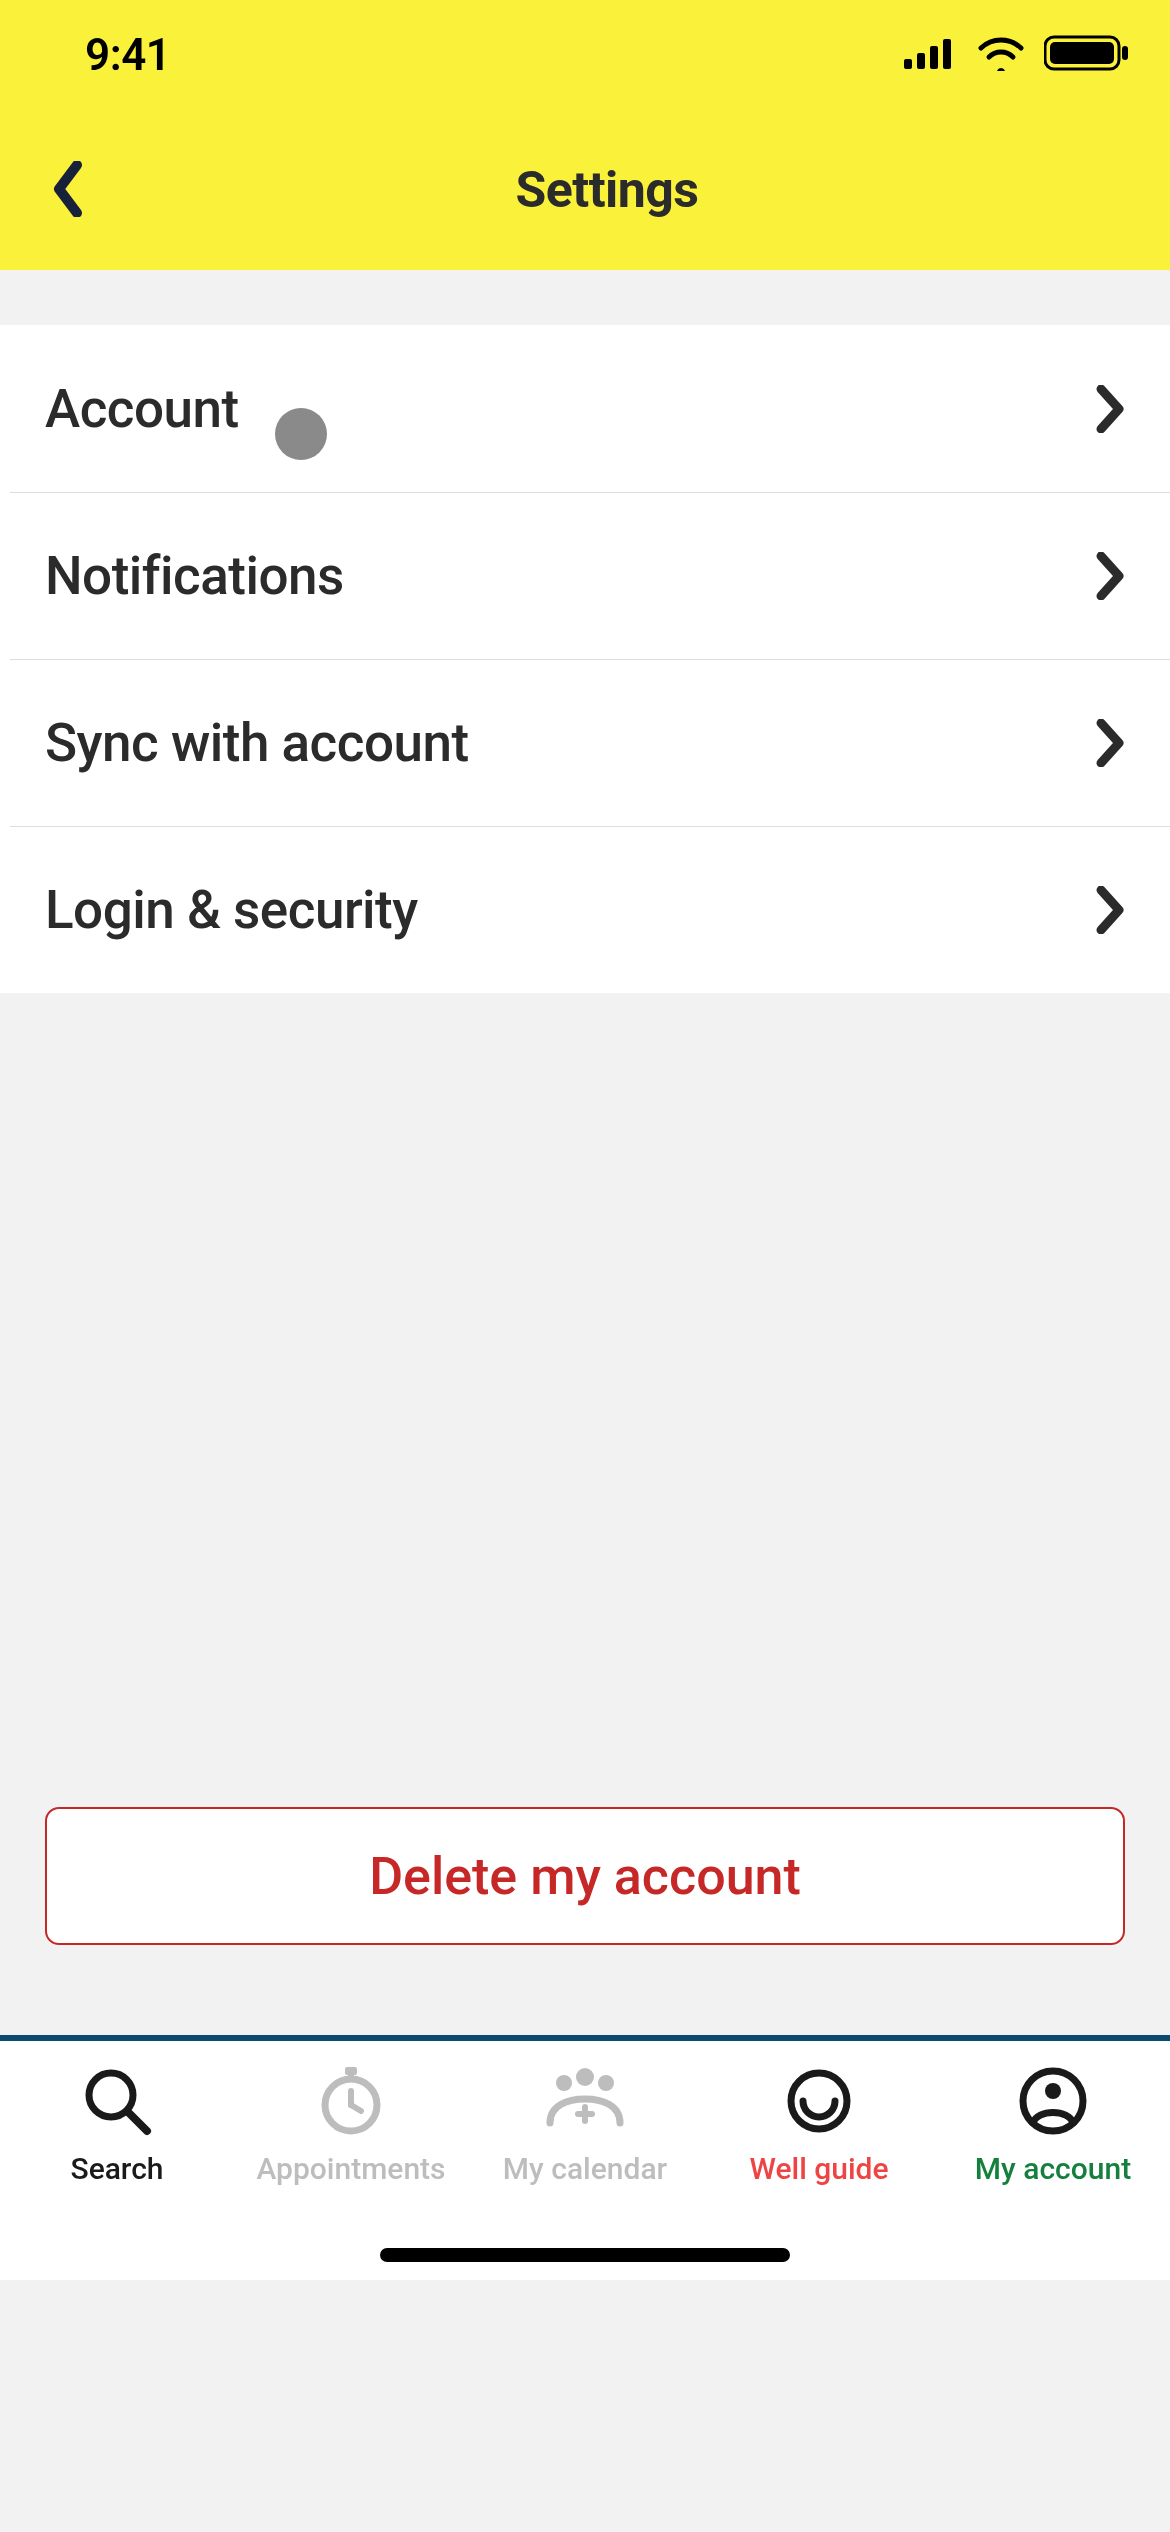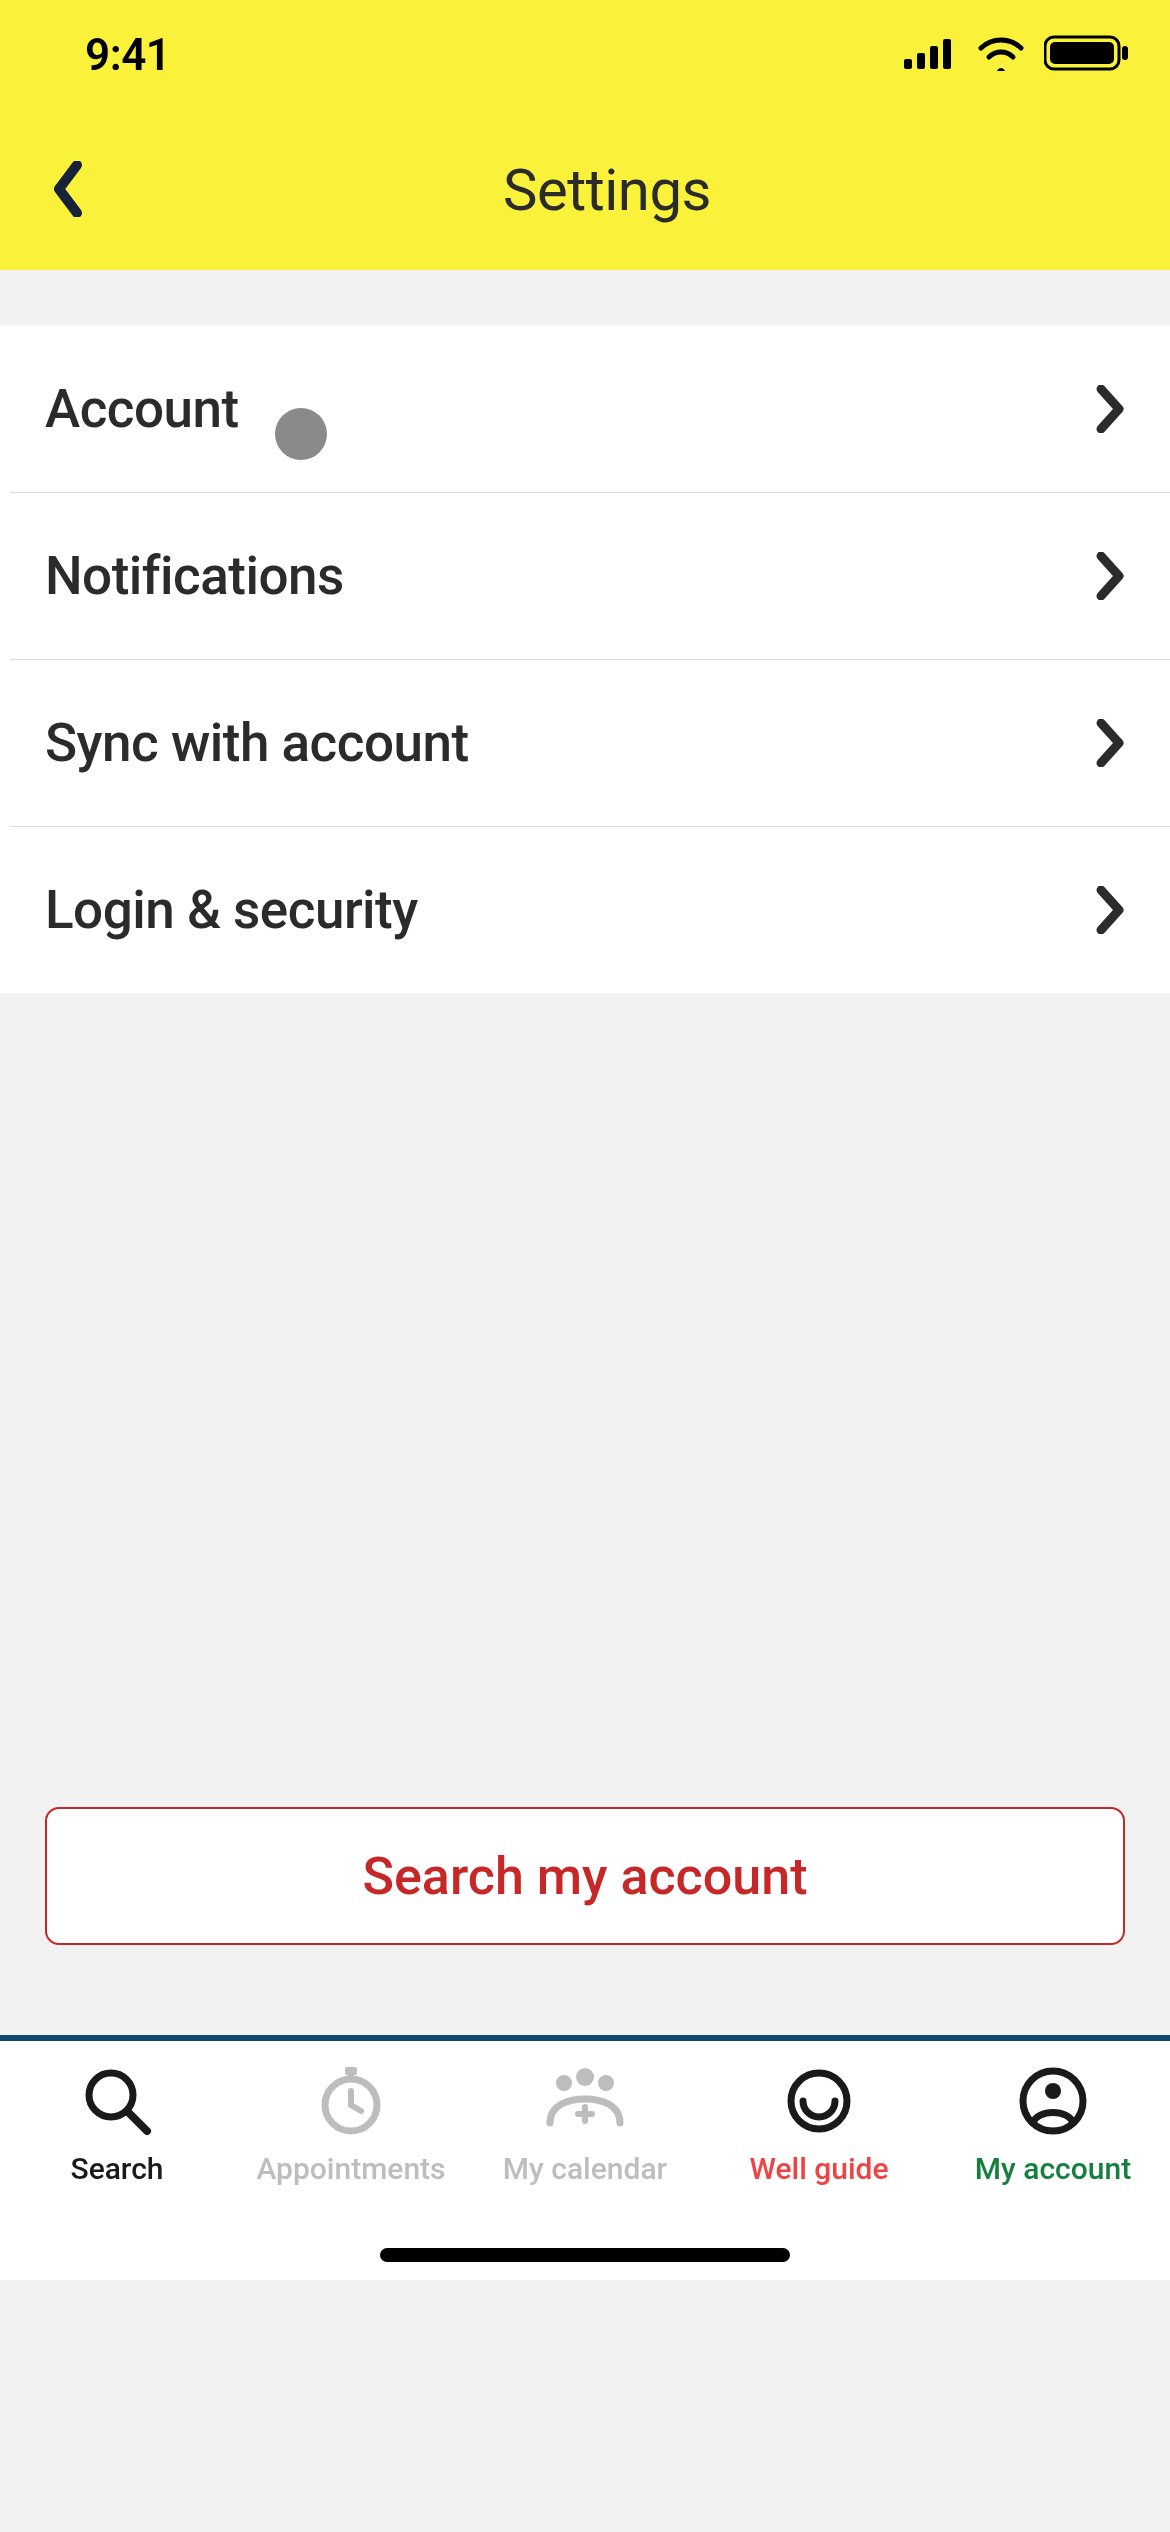--- a/index.html
+++ b/index.html
@@ -70,22 +70,22 @@
       height: 80px;
       display: flex;
       align-items: center;
       justify-content: center;
       background: none;
       border: none;
       cursor: pointer;
     }
 
     .page-title {
-      font-size: 58px;
-      font-weight: 400;
+      font-size: 50px;
+      font-weight: 700;
       color: #2b2b2b;
       letter-spacing: -0.5px;
       margin-left: 44px;
     }
 
     
     .content {
       flex: 1;
       display: flex;
       flex-direction: column;
@@ -293,21 +293,21 @@
             <path d="M6 4 L24 24 L6 44" stroke="#2b2b2b" stroke-width="9" fill="none" stroke-linecap="round" stroke-linejoin="round"></path>
           </svg>
         </span>
       </button>
 
     </div>
 
     <div class="spacer"></div>
 
     <button class="delete-btn">
-      <span>Search my account</span>
+      <span>Delete my account</span>
     </button>
 
   </div>
 
   <div class="tab-bar">
 
     <button class="tab">
       <span>
         <svg width="80" height="80" viewBox="0 0 80 80">
           <circle cx="34" cy="34" r="22" stroke="#1a1a1a" stroke-width="7" fill="none"></circle>

